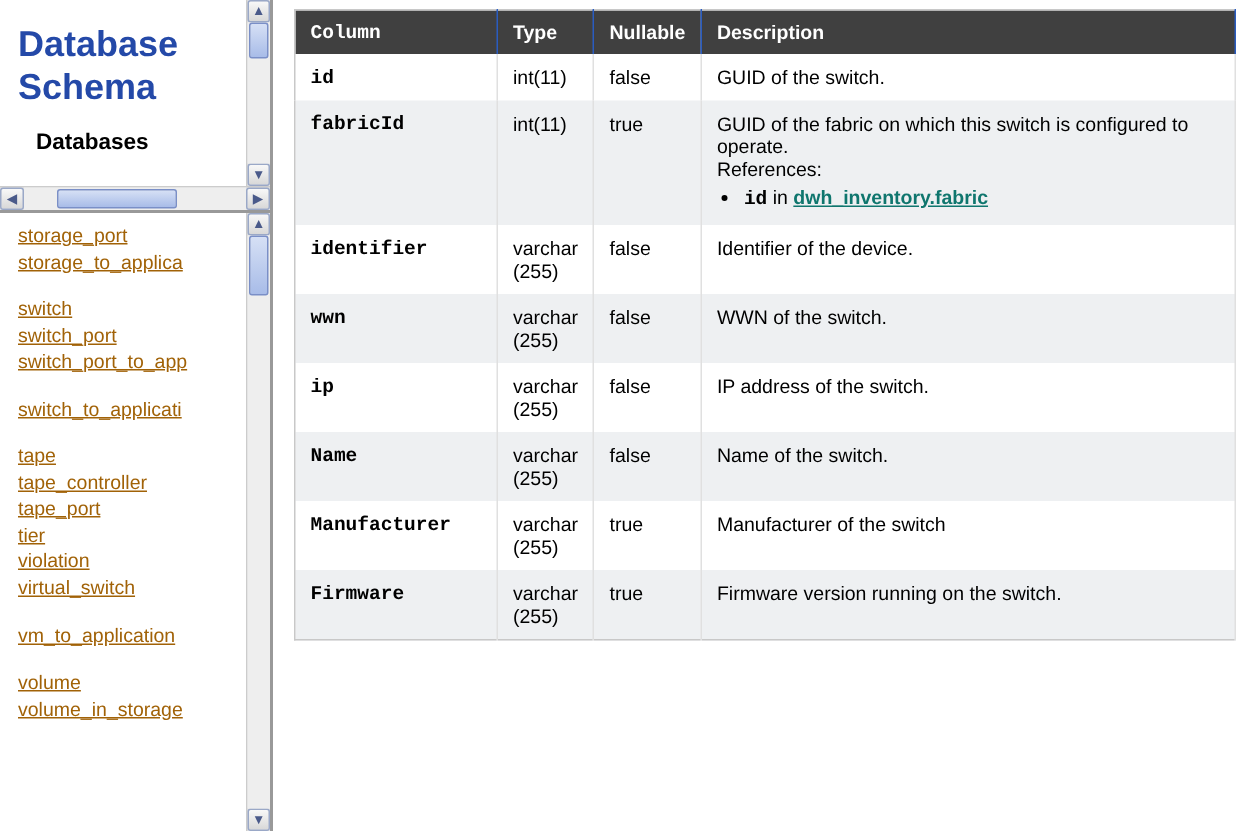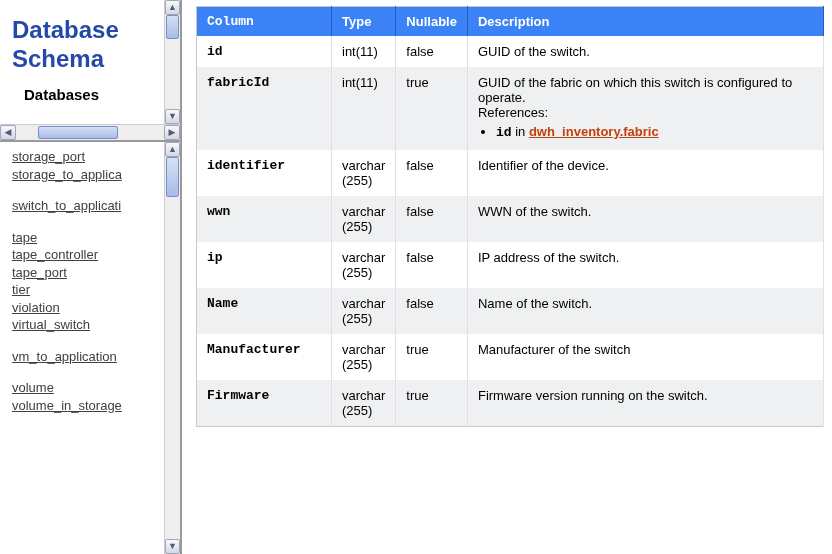--- a/index.html
+++ b/index.html
@@ -96,21 +96,21 @@
   }
   .link-list {
     flex:1;
     padding: 6px 4px 6px 12px;
     overflow:hidden;
     white-space: nowrap;
   }
   .link-group { margin-bottom: 14px; }
   .link-list a {
     display:block;
-    color: #404040;
+    color: #a16207;
     text-decoration: underline;
     font-size: 13px;
     line-height: 1.35;
     cursor:pointer;
   }
   .main {
     flex:1;
     padding: 6px 8px 0 14px;
     overflow:hidden;
   }
@@ -119,41 +119,41 @@
     font-size: 16px;
     margin: 2px 0 14px 0;
   }
   table.schema {
     width: 100%;
     border-collapse: collapse;
     border: 1px solid #c8c8c8;
     font-size: 13px;
   }
   table.schema th {
-    background: #3b82f6;
+    background: #404040;
     color: #fff;
     font-weight: bold;
     text-align: left;
     padding: 7px 10px;
     border-right: 1px solid #2a5cc0;
   }
   table.schema td {
     padding: 8px 10px;
     vertical-align: top;
     border-right: 1px solid #e0e0e0;
   }
   table.schema tr:nth-child(even) td { background: #eef0f2; }
   table.schema tr:nth-child(odd) td { background: #fff; }
   .col-column { width: 135px; font-family: "Courier New", monospace; font-weight: bold; }
   .col-type { width: 62px; }
   .col-null { width: 62px; }
   .desc ul { margin: 4px 0 0 18px; padding:0; }
   .desc li { margin: 2px 0; }
   .ref-code { font-family: "Courier New", monospace; font-weight: bold; }
-  .ref-link { color:#c2410c; text-decoration: underline; font-weight:bold; }
+  .ref-link { color:#0f766e; text-decoration: underline; font-weight:bold; }
   .bottom-pane .vscroll .thumb { height:40px; }
 </style>
 </head>
 <body>
 
 <div class="layout">
   <div class="left-col">
     <div class="top-pane">
       <div class="top-row">
         <div class="top-pane-inner">
@@ -176,20 +176,25 @@
         <div class="arrow" style="width:16px">▶</div>
       </div>
     </div>
     <div class="bottom-pane">
       <div class="link-list" id="link-list">
           <div class="link-group">
             <a>storage_port</a>
             <a>storage_to_applica</a>
           </div>
           <div class="link-group">
+            <a>switch</a>
+            <a>switch_port</a>
+            <a>switch_port_to_app</a>
+          </div>
+          <div class="link-group">
             <a>switch_to_applicati</a>
           </div>
           <div class="link-group">
             <a>tape</a>
             <a>tape_controller</a>
             <a>tape_port</a>
             <a>tier</a>
             <a>violation</a>
             <a>virtual_switch</a>
           </div>

